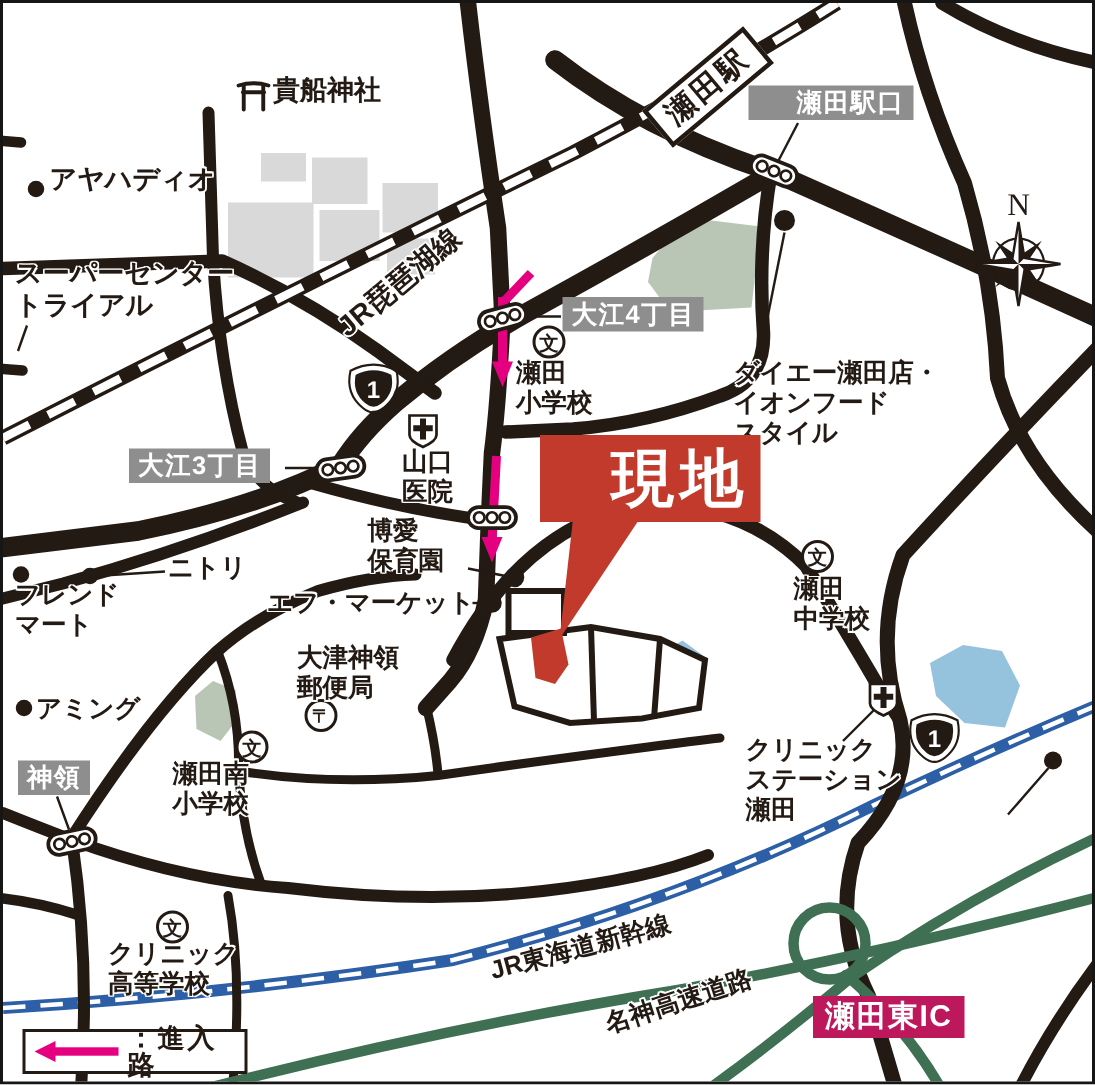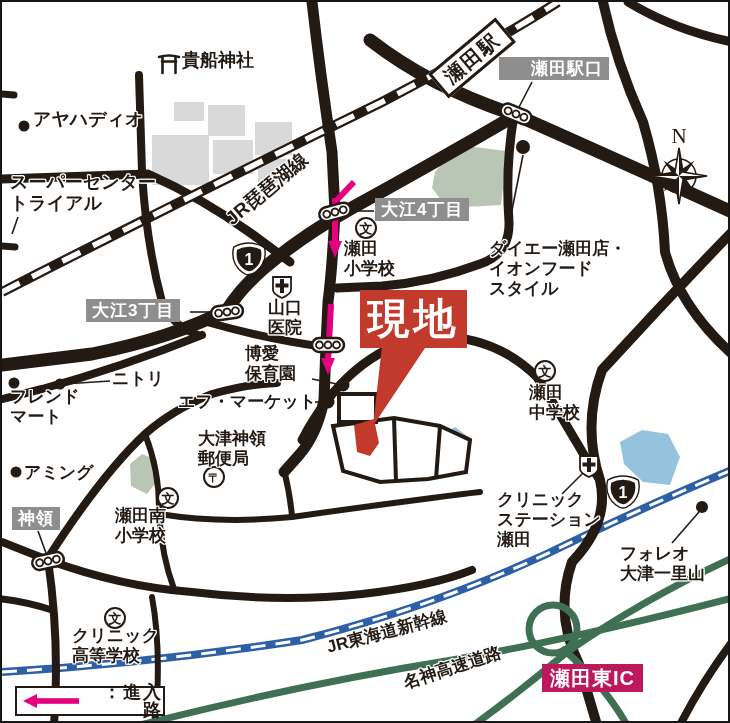--- a/index.html
+++ b/index.html
@@ -9,28 +9,28 @@
   .layer{position:absolute;left:0;top:0;}
   .place{position:absolute;font-weight:600;font-size:17px;line-height:1.18;color:#241a14;
          white-space:pre-line;
          text-shadow:1px 0 0 #fff,-1px 0 0 #fff,0 1px 0 #fff,0 -1px 0 #fff,
                      1px 1px 0 #fff,-1px -1px 0 #fff,1px -1px 0 #fff,-1px 1px 0 #fff;}
   .graylab{position:absolute;background:#8e8e8e;color:#fff;font-weight:700;font-size:17px;
            line-height:1;padding:3px 6px;letter-spacing:1px;white-space:nowrap;text-shadow:none;}
   .rot{transform-origin:center center;}
   .genchi{position:absolute;left:358px;top:288px;width:107px;height:58px;background:#c13a2b;
           color:#fff;font-weight:700;font-size:42px;letter-spacing:4px;display:flex;
-          align-items:center;justify-content:center;}
+          align-items:center;justify-content:center;padding-left:40px;}
   .stationbox{position:absolute;background:#fff;border:3px solid #241a14;color:#241a14;
               font-weight:700;font-size:20px;line-height:1;padding:3px 8px;letter-spacing:2px;
               white-space:nowrap;}
   .iclab{position:absolute;left:540px;top:662px;background:#be185d;color:#fff;font-weight:700;
          font-size:20px;line-height:1;padding:4px 8px;letter-spacing:1px;white-space:nowrap;}
   .legendbox{position:absolute;left:13px;top:684px;width:150px;height:30px;background:#fff;
-             border:2px solid #241a14;display:flex;align-items:center;box-sizing:border-box;text-align:right;}
+             border:2px solid #241a14;display:flex;align-items:center;box-sizing:border-box;}
   .legendbox .txt{font-weight:700;font-size:18px;color:#241a14;letter-spacing:2px;line-height:1;}
   .rail-label{font-weight:700;font-size:19px;color:#241a14;}
 </style>
 </head>
 <body>
 
 <div class="map">
 
   <svg class="layer" width="730" height="723" viewBox="0 0 730 723">
 
@@ -280,22 +280,20 @@
 
   <div class="place" style="left:22px;top:461px;">アミング</div>
 
   <div class="place" style="left:113px;top:504px;">瀬田南
 小学校</div>
 
   <div class="place" style="left:478px;top:488px;margin-left:17px;">クリニック
 ステーション
 瀬田</div>
 
-  <div class="place" style="left:618px;top:542px;">フォレオ
-大津一里山</div>
 
   <div class="place" style="left:70px;top:624px;">クリニック
 高等学校</div>
 
   <div class="place rot" style="left:300px;top:620px;width:170px;text-align:center;font-weight:700;transform:rotate(-15deg);">JR東海道新幹線</div>
 
   <div class="place rot" style="left:383px;top:656px;width:135px;text-align:center;font-weight:700;transform:rotate(-18deg);">名神高速道路</div>
 
   <div class="iclab">瀬田東IC</div>
 

